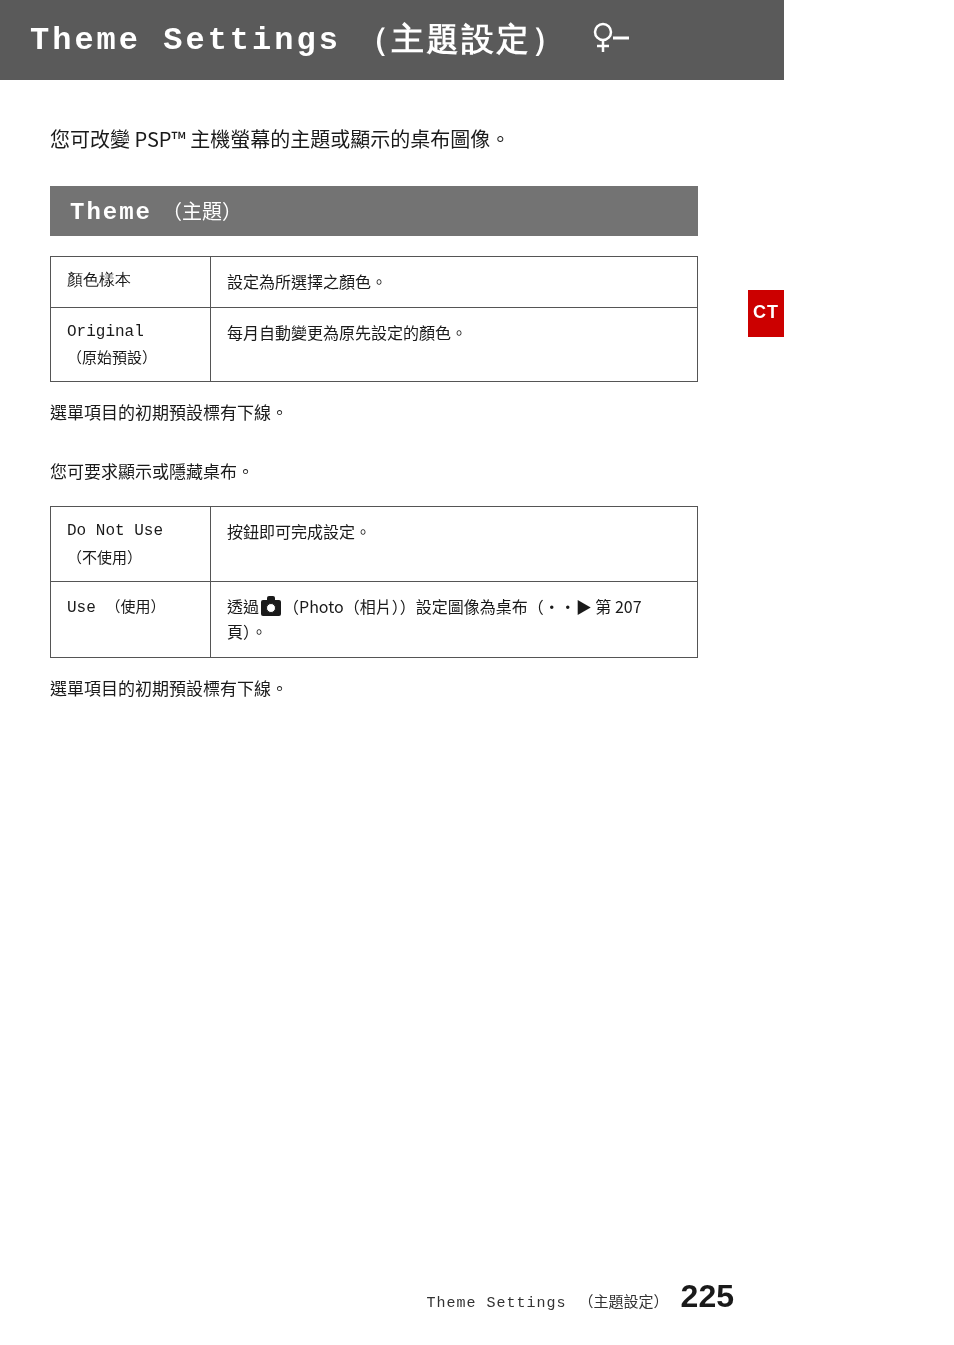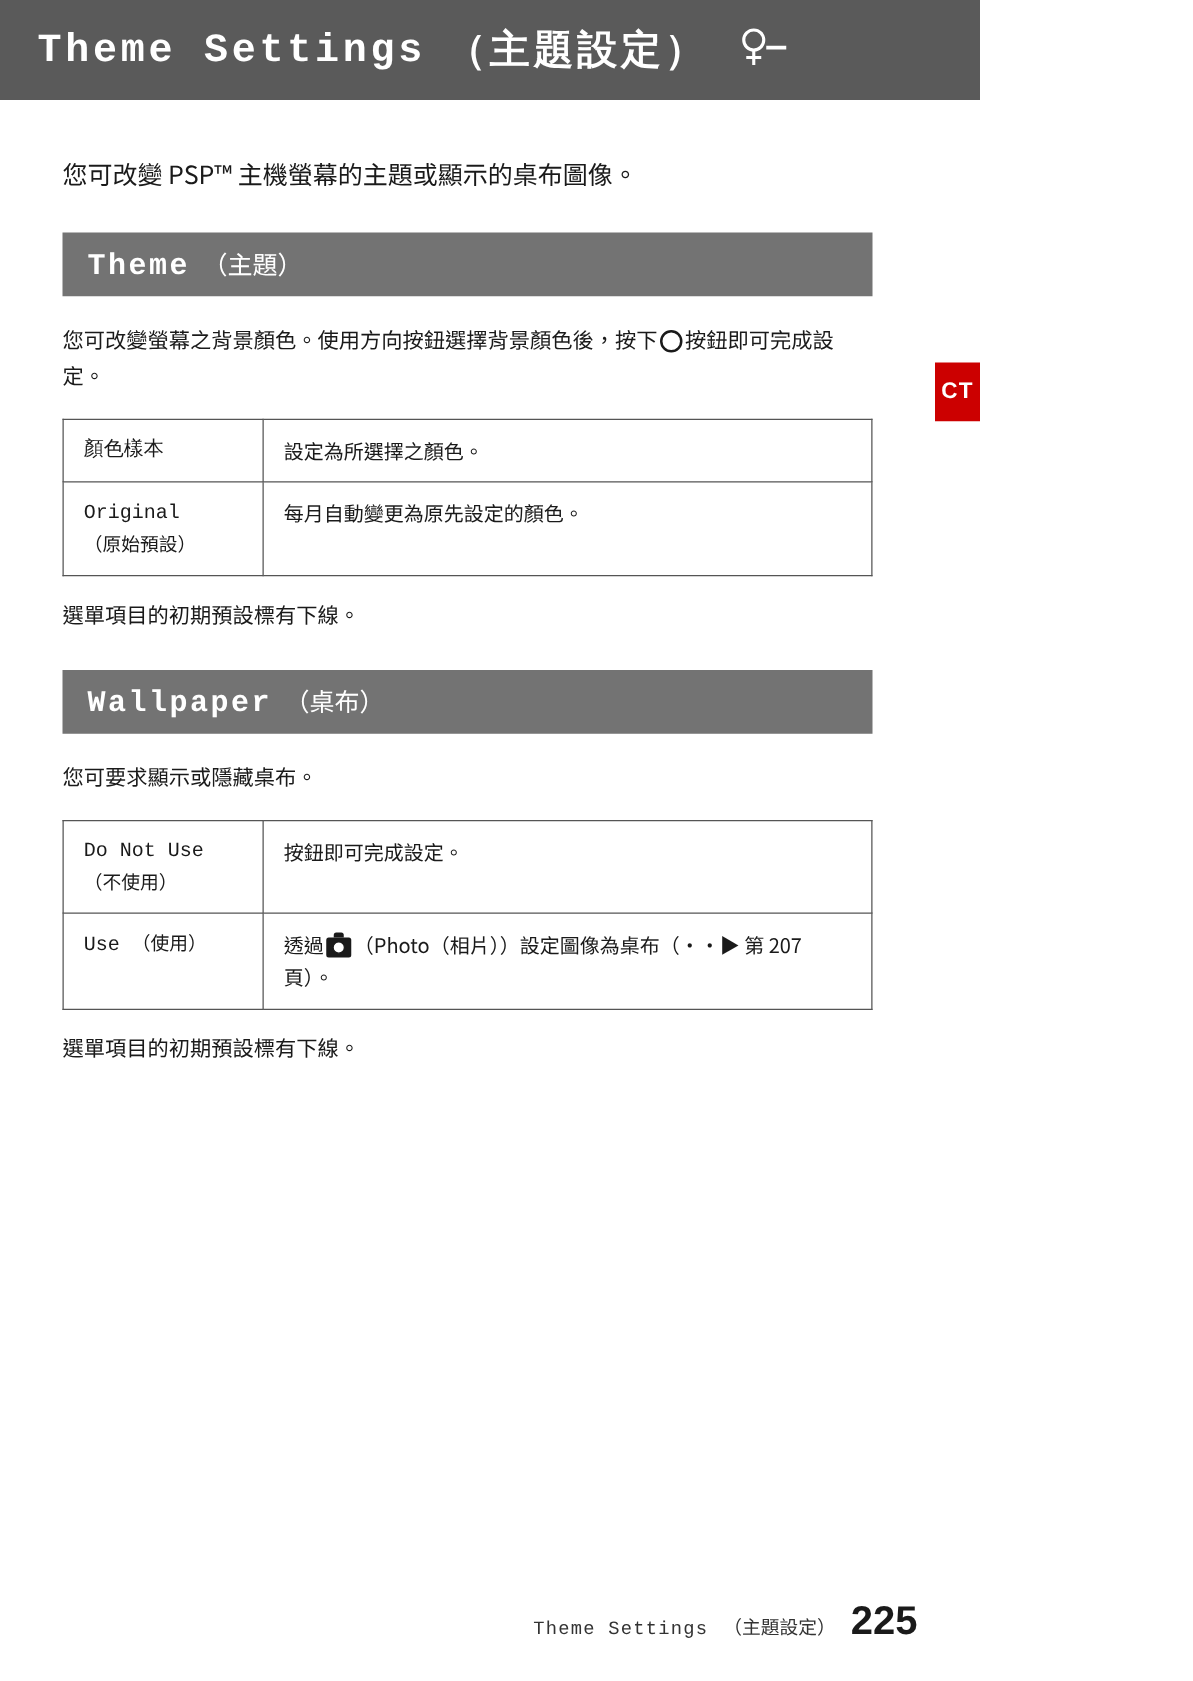--- a/index.html
+++ b/index.html
@@ -289,23 +289,20 @@
   <div class="content">
 
     <p class="intro-text">您可改變 PSP™ 主機螢幕的主題或顯示的桌布圖像。</p>
 
     <div class="section-block">
       <div class="section-header">
         <span class="section-header-en">Theme</span>
         <span class="section-header-zh">（主題）</span>
       </div>
 
-      <p class="section-description">
-        您可改變螢幕之背景顏色。使用方向按鈕選擇背景顏色後，按下<span class="circle-btn"></span>按鈕即可完成設定。
-      </p>
 
       <table class="options-table">
         <tbody>
             <tr>
           <td class="option-label">
             <span>顏色樣本</span>
           </td>
           <td class="option-desc">設定為所選擇之顏色。</td>
         </tr>
         <tr>
@@ -315,24 +312,20 @@
           </td>
           <td class="option-desc">每月自動變更為原先設定的顏色。</td>
         </tr>
       </tbody>
         </table>
 
       <p class="note-text">選單項目的初期預設標有下線。</p>
     </div>
 
     <div class="section-block">
-      <div class="section-header">
-        <span class="section-header-en">Wallpaper</span>
-        <span class="section-header-zh">（桌布）</span>
-      </div>
 
       <p class="section-description">您可要求顯示或隱藏桌布。</p>
 
       <table class="options-table">
         <tbody>
             <tr>
           <td class="option-label">
             <span>Do Not Use</span><br>
             <span class="option-label-zh">（不使用）</span>
           </td>

